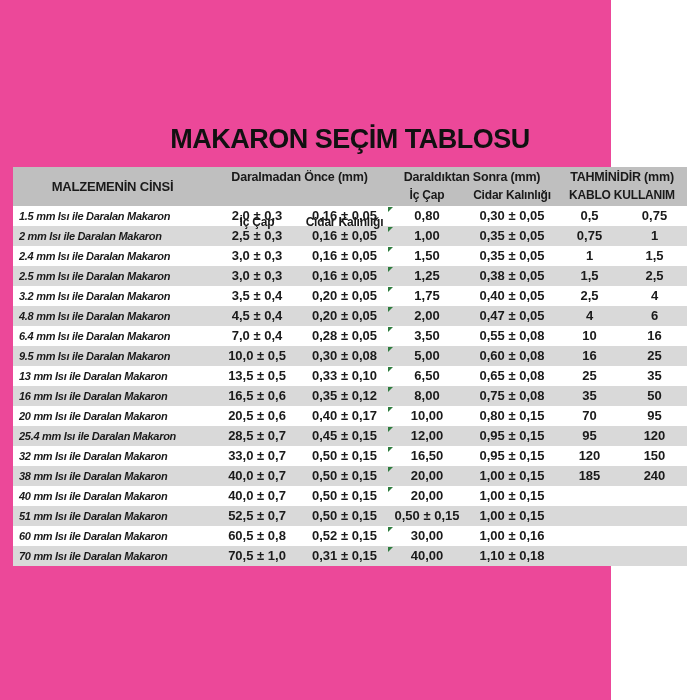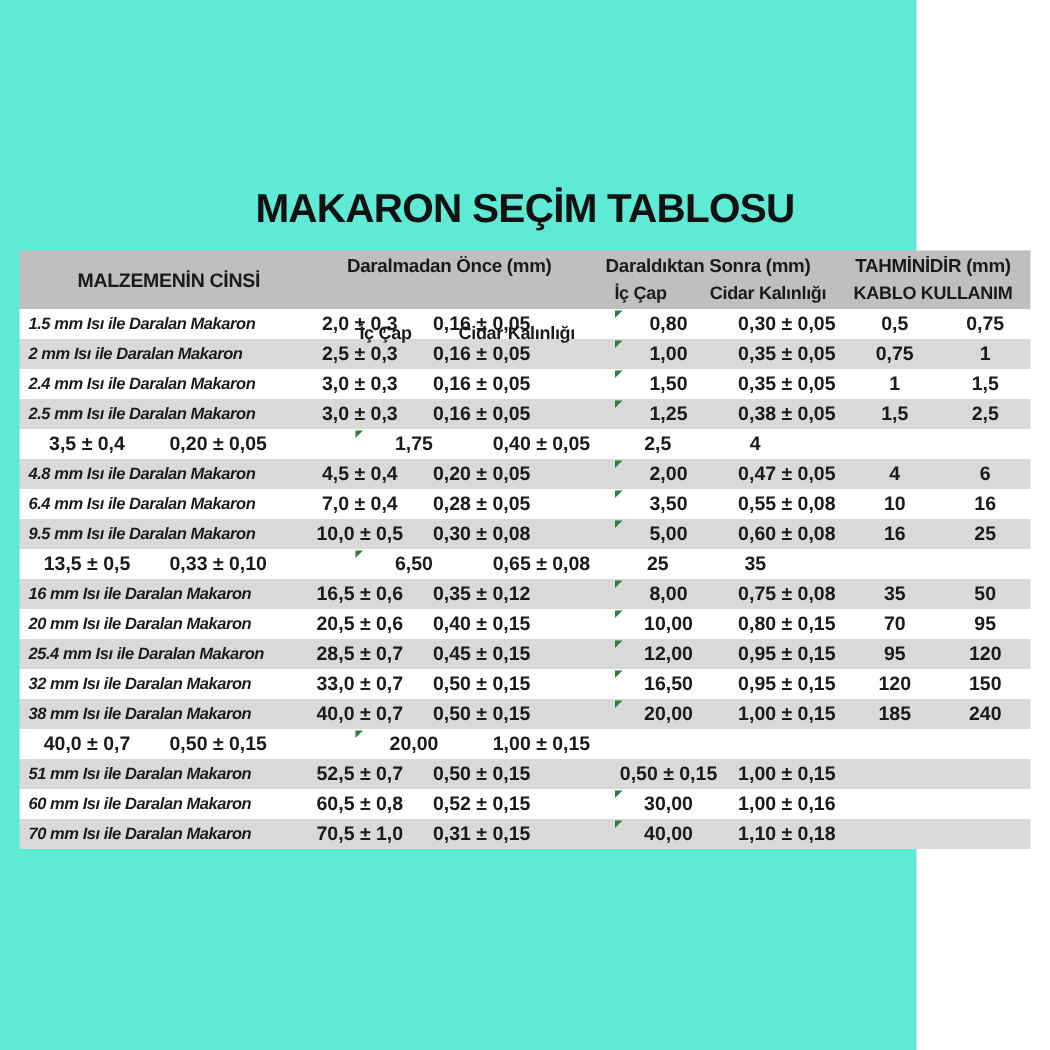--- a/index.html
+++ b/index.html
@@ -3,21 +3,21 @@
 <meta charset="utf-8">
 <style>
   html,body{margin:0;padding:0;}
   body{
     width:700px;height:700px;background:#ffffff;
     font-family:"Liberation Sans",sans-serif;
     color:#1a1a1a;
     position:relative;
     overflow:hidden;
   }
-  .page{position:relative;width:611px;height:700px;background:#5eead4;}
+  .page{position:relative;width:611px;height:700px;background:#ec4899;}
 
   .title{
     position:absolute;top:124px;left:0;width:700px;
     text-align:center;
     font-size:27px;font-weight:bold;letter-spacing:-0.5px;
     color:#111;
     white-space:nowrap;
   }
 
   .table{
@@ -58,21 +58,21 @@
     display:flex;height:20px;line-height:20px;
     font-weight:bold;font-size:13px;
     background:#ffffff;
   }
   .tbody .row:nth-child(even){background:var(--row-alt-bg,#d9d9d9);}
   .c{text-align:center;white-space:nowrap;}
   .c1{width:199px;text-align:left;padding-left:6px;box-sizing:border-box;
       font-size:11px;letter-spacing:-0.3px;font-style:italic;}
   .c2{width:90px;}
   .c3{width:85px;}
-  .c4{width:80px;position:relative;margin-left:48px;}
+  .c4{width:80px;position:relative;}
   .c5{width:90px;}
   .c6{width:65px;}
   .c7{width:65px;}
 
   .tri{
     position:absolute;left:1px;top:1px;
     width:0;height:0;
     border-top:5px solid var(--marker-green,#2e7d3e);
     border-right:5px solid transparent;
   }
@@ -160,20 +160,21 @@
     <div class="c c4">
       <span class="tri"></span>
       <span class="v">1,25</span>
     </div>
     <div class="c c5">0,38 ± 0,05</div>
     <div class="c c6">1,5</div>
     <div class="c c7">2,5</div>
   </div>
 
   <div class="row">
+    <div class="c c1">3.2 mm Isı ile Daralan Makaron</div>
     <div class="c c2">3,5 ± 0,4</div>
     <div class="c c3">0,20 ± 0,05</div>
     <div class="c c4">
       <span class="tri"></span>
       <span class="v">1,75</span>
     </div>
     <div class="c c5">0,40 ± 0,05</div>
     <div class="c c6">2,5</div>
     <div class="c c7">4</div>
   </div>
@@ -211,20 +212,21 @@
     <div class="c c4">
       <span class="tri"></span>
       <span class="v">5,00</span>
     </div>
     <div class="c c5">0,60 ± 0,08</div>
     <div class="c c6">16</div>
     <div class="c c7">25</div>
   </div>
 
   <div class="row">
+    <div class="c c1">13 mm Isı ile Daralan Makaron</div>
     <div class="c c2">13,5 ± 0,5</div>
     <div class="c c3">0,33 ± 0,10</div>
     <div class="c c4">
       <span class="tri"></span>
       <span class="v">6,50</span>
     </div>
     <div class="c c5">0,65 ± 0,08</div>
     <div class="c c6">25</div>
     <div class="c c7">35</div>
   </div>
@@ -238,21 +240,21 @@
       <span class="v">8,00</span>
     </div>
     <div class="c c5">0,75 ± 0,08</div>
     <div class="c c6">35</div>
     <div class="c c7">50</div>
   </div>
 
   <div class="row">
     <div class="c c1">20 mm Isı ile Daralan Makaron</div>
     <div class="c c2">20,5 ± 0,6</div>
-    <div class="c c3">0,40 ± 0,15</div>
+    <div class="c c3">0,40 ± 0,17</div>
     <div class="c c4">
       <span class="tri"></span>
       <span class="v">10,00</span>
     </div>
     <div class="c c5">0,80 ± 0,15</div>
     <div class="c c6">70</div>
     <div class="c c7">95</div>
   </div>
 
   <div class="row">
@@ -288,20 +290,21 @@
     <div class="c c4">
       <span class="tri"></span>
       <span class="v">20,00</span>
     </div>
     <div class="c c5">1,00 ± 0,15</div>
     <div class="c c6">185</div>
     <div class="c c7">240</div>
   </div>
 
   <div class="row">
+    <div class="c c1">40 mm Isı ile Daralan Makaron</div>
     <div class="c c2">40,0 ± 0,7</div>
     <div class="c c3">0,50 ± 0,15</div>
     <div class="c c4">
       <span class="tri"></span>
       <span class="v">20,00</span>
     </div>
     <div class="c c5">1,00 ± 0,15</div>
     <div class="c c6"></div>
     <div class="c c7"></div>
   </div>

